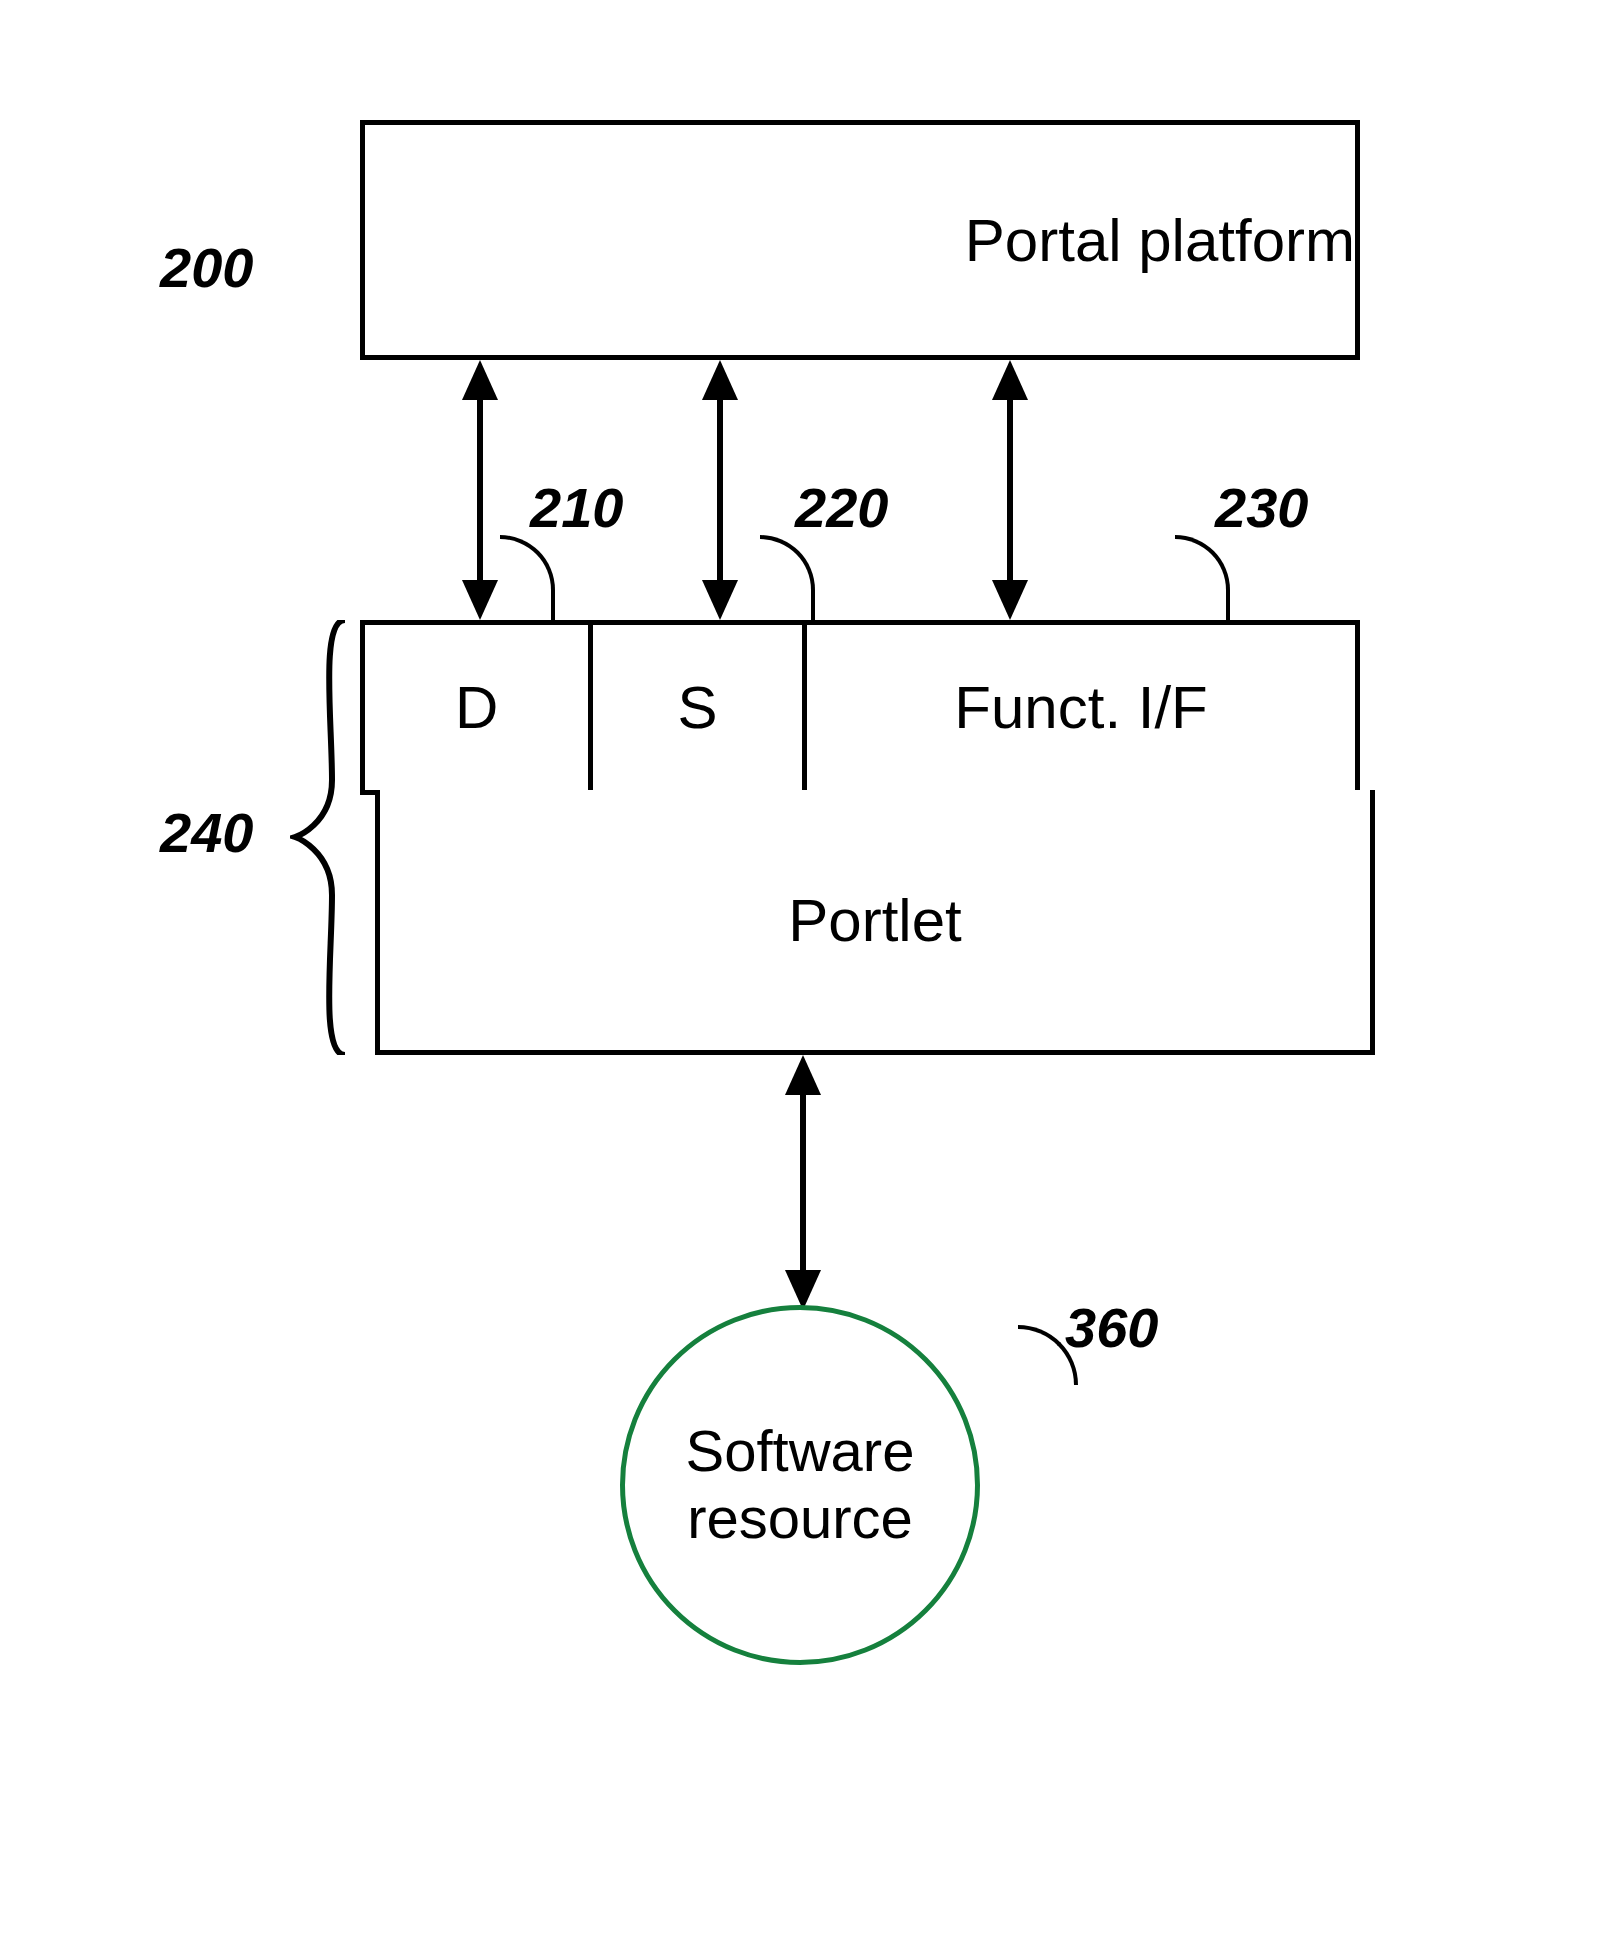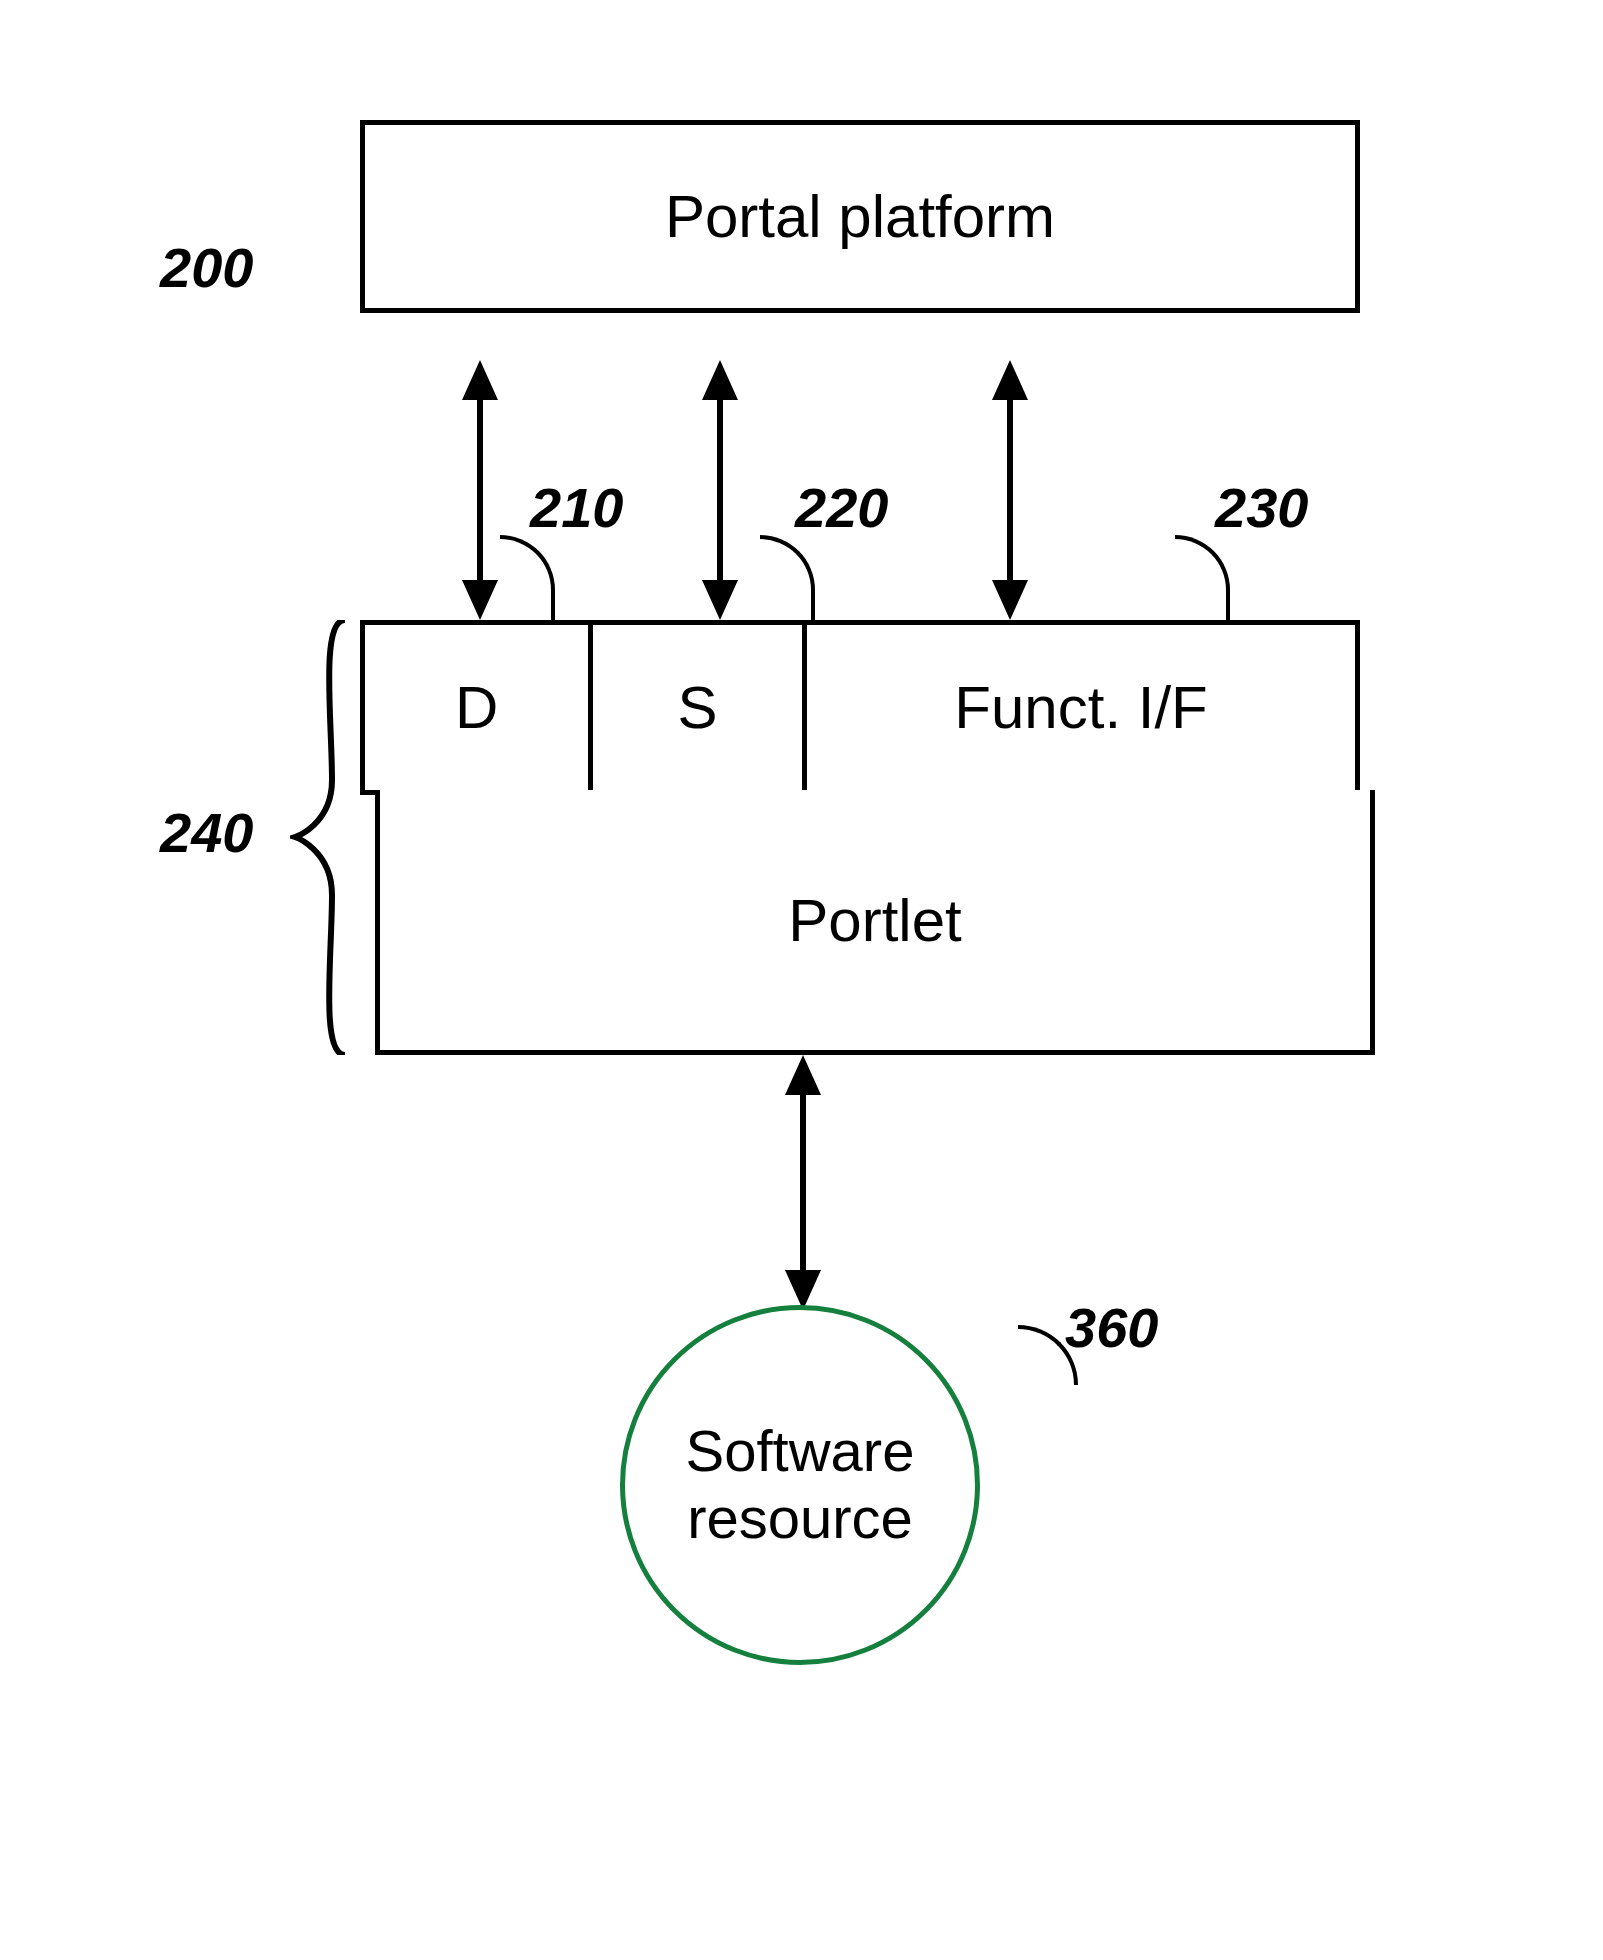--- a/index.html
+++ b/index.html
@@ -23,21 +23,22 @@
       background: #fff;
       display: flex;
       align-items: center;
       justify-content: center;
       font-size: 60px;
     }
     .portal-box {
       top: 0;
       left: 260px;
       width: 1000px;
-      height: 193px;
+      height: 240px;
+      justify-content: flex-end;
     }
     .middle-row {
       position: absolute;
       top: 500px;
       left: 260px;
       width: 1000px;
       height: 175px;
       display: flex;
     }
     .middle-box {

